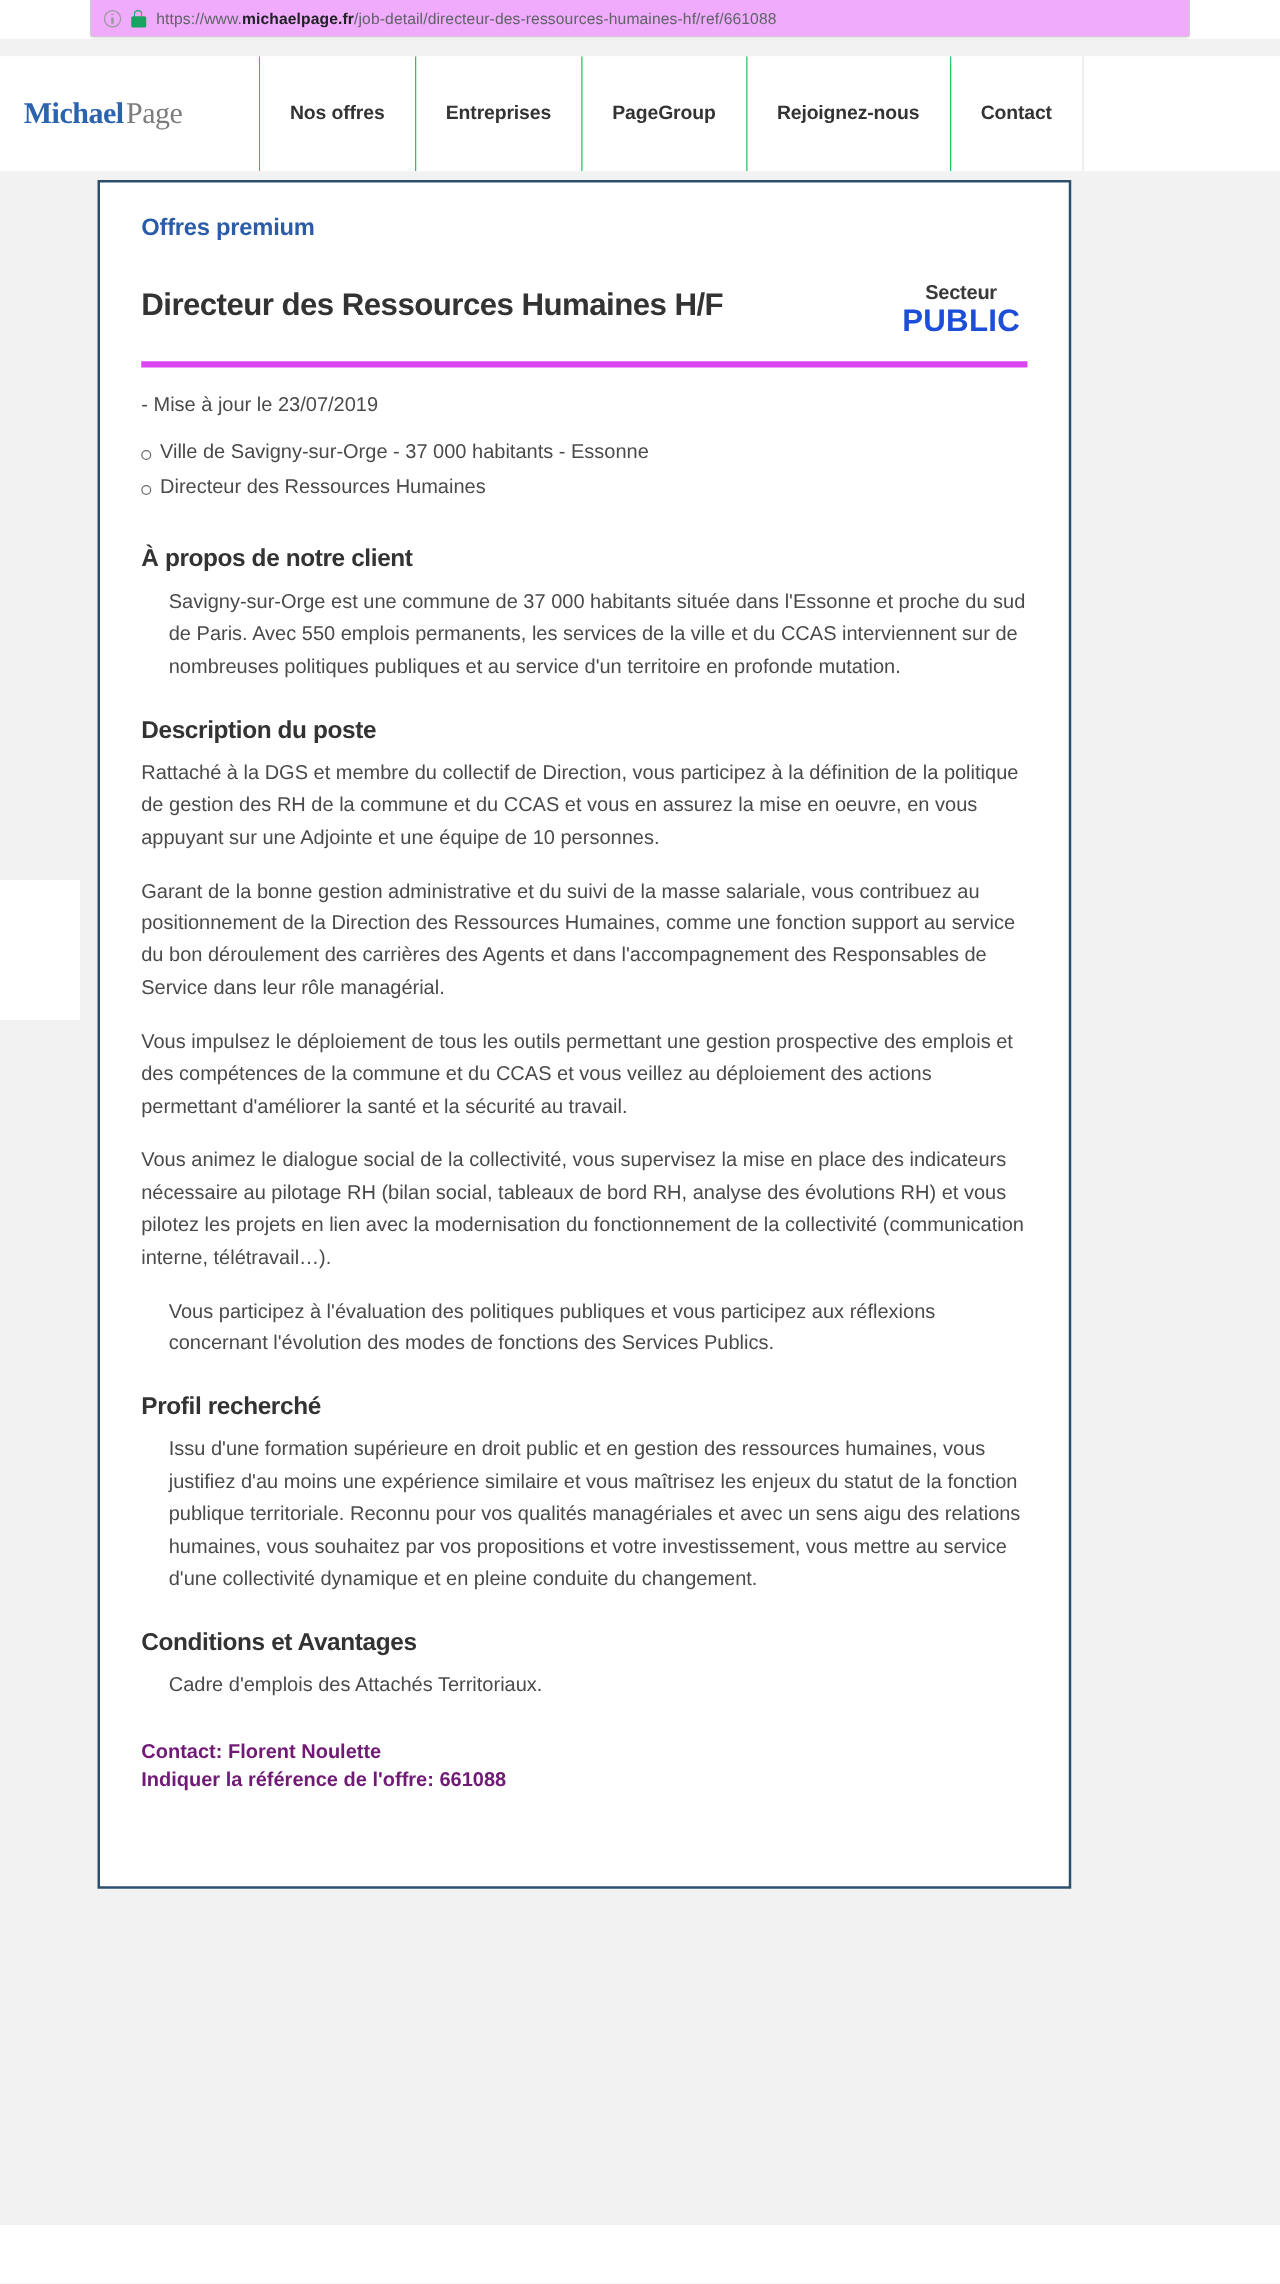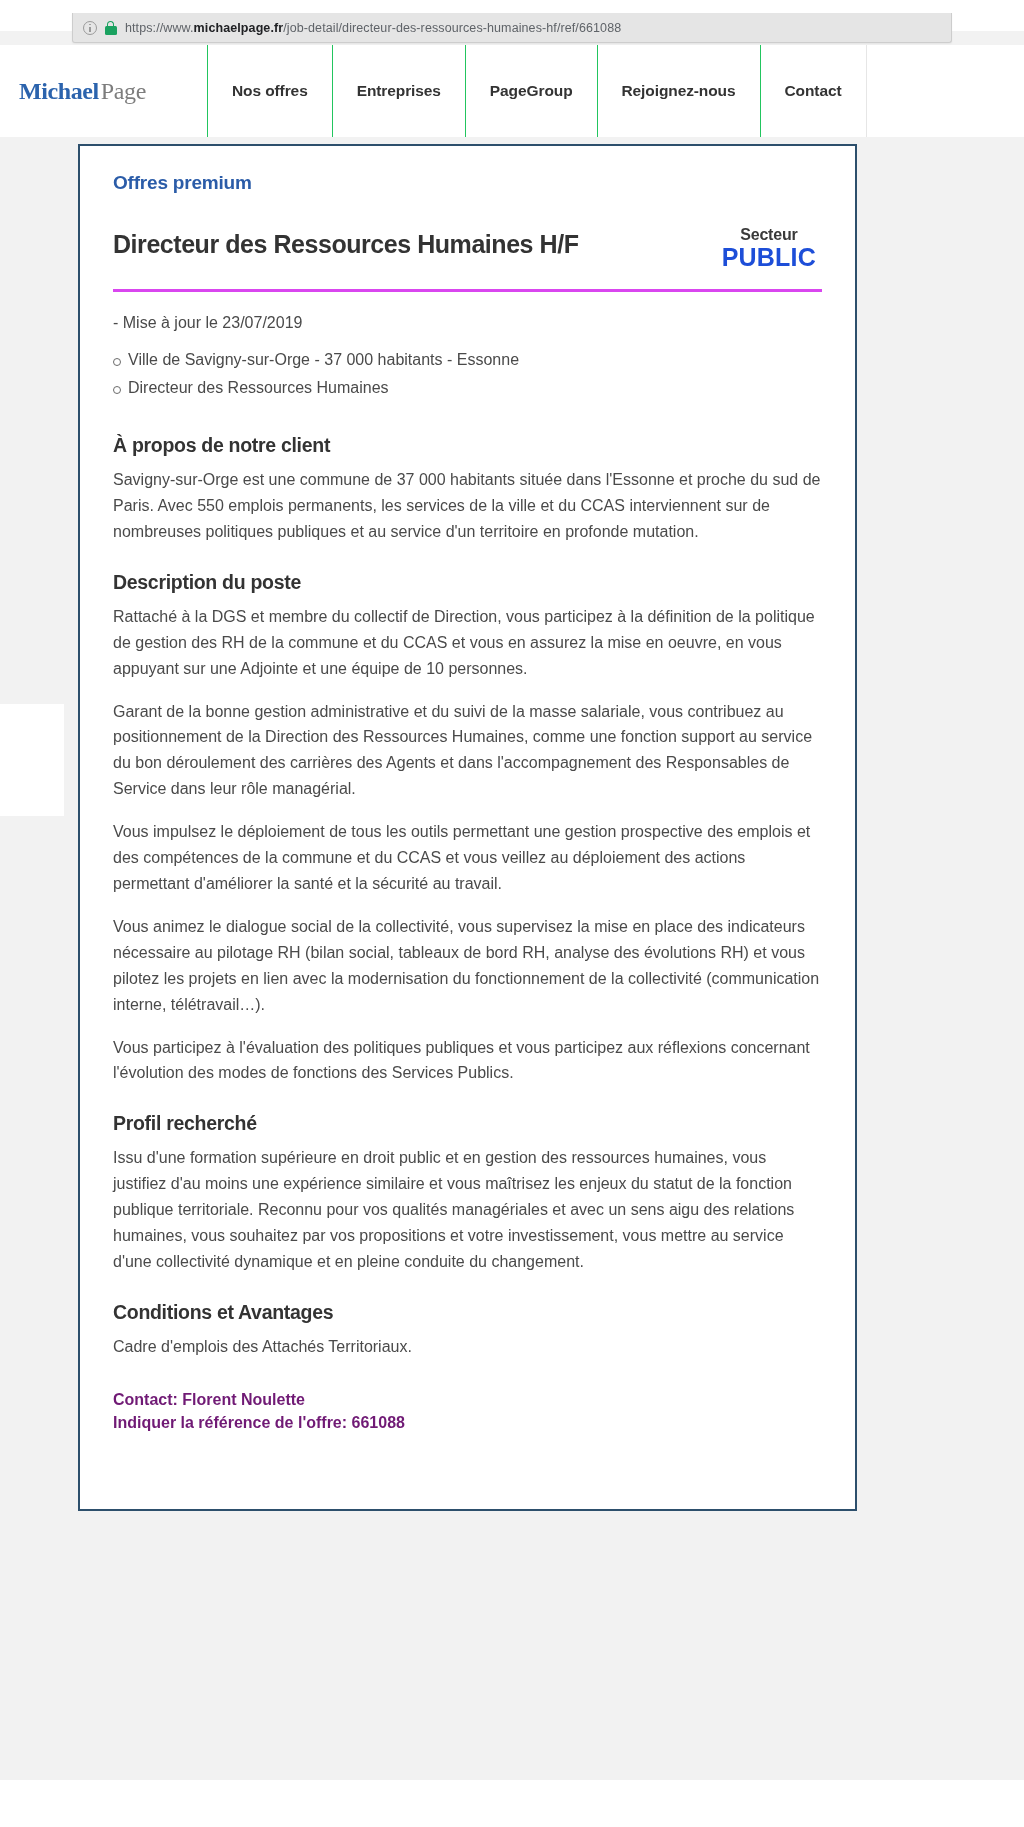--- a/index.html
+++ b/index.html
@@ -26,29 +26,28 @@
     top: 0; left: 0;
     width: 1024px;
     height: 31px;
     background: #ffffff;
   }
   .urlbar {
     position: absolute;
     top: 0px; left: 72px;
     width: 880px;
     height: 30px;
-    background: #e5e5e5;
+    background: #f0abfc;
     border: 1px solid #cdcdcd;
     border-top: none;
     border-radius: 0 0 3px 3px;
     display: flex;
     align-items: center;
     padding: 0 10px;
     box-shadow: 0 1px 2px rgba(0,0,0,0.06);
-    margin-top: 13px;
   }
   .info-icon {
     width: 14px; height: 14px;
     border: 1.4px solid #9a9a9a;
     border-radius: 50%;
     position: relative;
     flex: 0 0 auto;
     margin-right: 7px;
   }
   .info-icon:before {
@@ -162,21 +161,21 @@
     font-weight: bold;
     letter-spacing: -0.2px;
     margin-bottom: 30px;
   }
 
   .title-row {
     display: flex;
     align-items: flex-start;
     justify-content: space-between;
     padding-bottom: 18px;
-    border-bottom: 3px solid #d946ef;
+    border-bottom: 5px solid #d946ef;
   }
   .job-title {
     font-size: 25px;
     font-weight: bold;
     color: #333333;
     letter-spacing: -0.45px;
     line-height: 1.15;
     padding-top: 6px;
   }
   .sector-logo {
@@ -233,21 +232,21 @@
     color: #333333;
     letter-spacing: -0.3px;
     margin-bottom: 10px;
   }
   .para {
     font-size: 16px;
     line-height: 1.62;
     color: #4a4a4a;
     margin-bottom: 17px;
   }
-  .para:last-child { margin-bottom: 0; }
+  .para:last-child { margin-bottom: 0; margin-left: 22px; }
 
   .contact-block {
     margin-top: 28px;
     font-size: 16px;
     font-weight: bold;
     color: #701a75;
     line-height: 1.45;
   }
 
   

